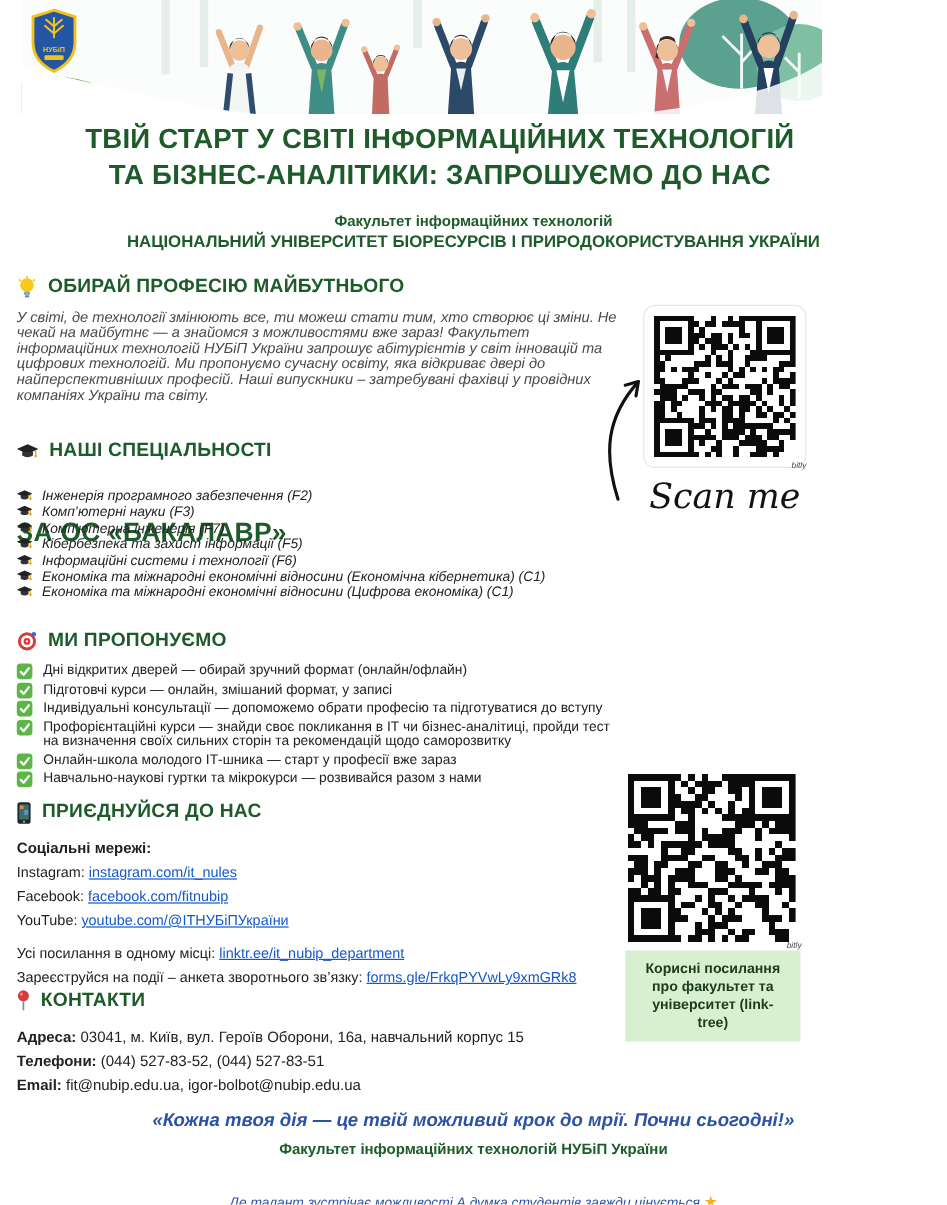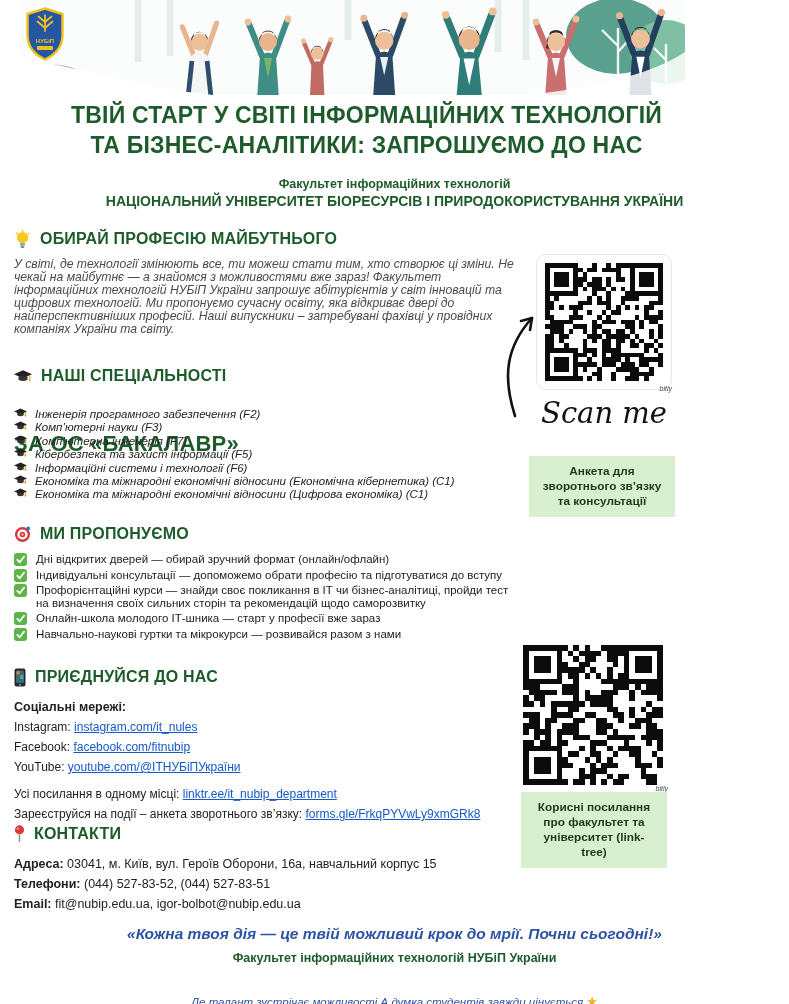--- a/index.html
+++ b/index.html
@@ -308,20 +308,28 @@
   </div>
 
   <ul class="abs offerlist">
     <li>
       <span class="check">
           <svg viewBox="0 0 14 14" width="11" height="11">
             <path d="M3,7.5 L6,10.5 L11.5,3.5" stroke="#fff" stroke-width="2.4" fill="none" stroke-linecap="round" stroke-linejoin="round"></path>
           </svg>
         </span>
       <span>Дні відкритих дверей — обирай зручний формат (онлайн/офлайн)</span>
+      </li>
+    <li>
+      <span class="check">
+          <svg viewBox="0 0 14 14" width="11" height="11">
+            <path d="M3,7.5 L6,10.5 L11.5,3.5" stroke="#fff" stroke-width="2.4" fill="none" stroke-linecap="round" stroke-linejoin="round"></path>
+          </svg>
+        </span>
+      <span>Підготовчі курси — онлайн, змішаний формат, у записі</span>
       </li>
     <li>
       <span class="check">
           <svg viewBox="0 0 14 14" width="11" height="11">
             <path d="M3,7.5 L6,10.5 L11.5,3.5" stroke="#fff" stroke-width="2.4" fill="none" stroke-linecap="round" stroke-linejoin="round"></path>
           </svg>
         </span>
       <span>Індивідуальні консультації — допоможемо обрати професію та підготуватися до вступу</span>
       </li>
     <li>
@@ -675,21 +683,20 @@
       </div>
     <span class="bitly">bitly</span>
   </div>
   <div class="abs arrow1">
     <svg viewBox="0 0 36 112" width="36" height="112">
       <path d="M10,108 C-2,70 0,40 27,10" stroke="#111" stroke-width="2.6" fill="none" stroke-linecap="round"></path>
       <path d="M27,10 L16,13 M27,10 L25,22" stroke="#111" stroke-width="2.6" fill="none" stroke-linecap="round"></path>
     </svg>
   </div>
   <div class="abs scanme">Scan me</div>
-  <div class="abs greenbox gb1">Анкета для зворотнього зв’язку та консультації</div>
 
   <div class="abs qrbox2">
     <div class="qrmods">
         <svg viewBox="0 0 100 100" width="100%" height="100%" shape-rendering="crispEdges" fill="#0b0b0b">
           <rect x="28" y="0" width="4" height="4"></rect>
           <rect x="36" y="0" width="4" height="4"></rect>
           <rect x="44" y="0" width="4" height="4"></rect>
           <rect x="56" y="0" width="4" height="4"></rect>
           <rect x="60" y="0" width="4" height="4"></rect>
           <rect x="64" y="0" width="4" height="4"></rect>

